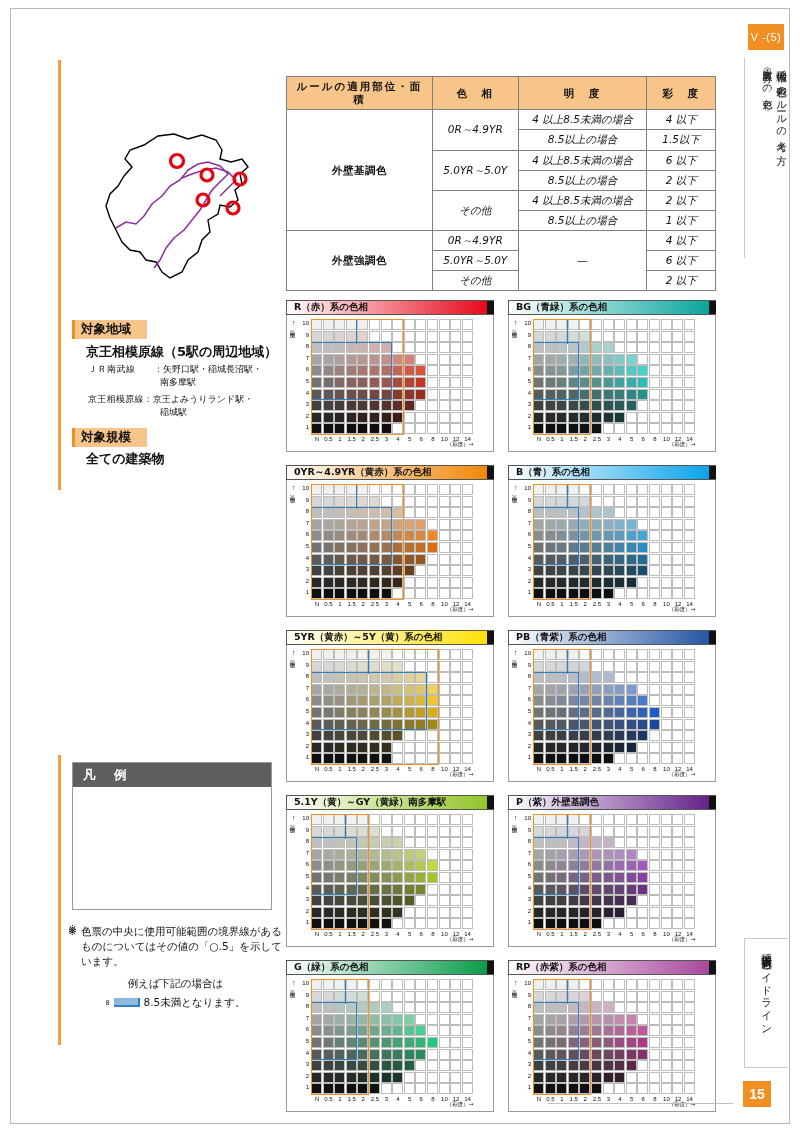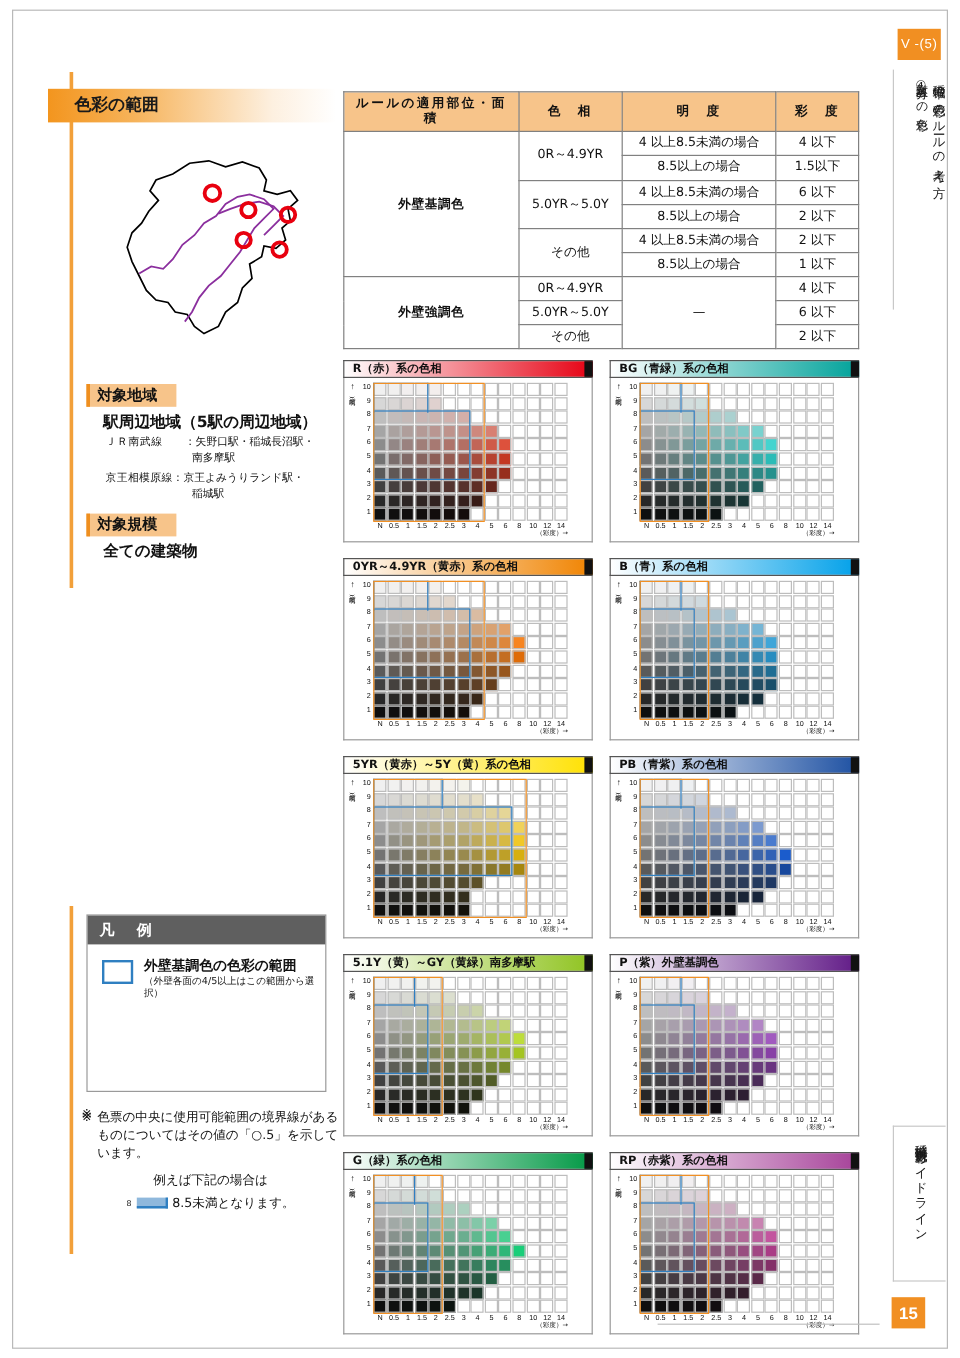--- a/index.html
+++ b/index.html
@@ -103,21 +103,21 @@
   table.rules {
     position:absolute; left:286px; top:76px; width:430px;
     border-collapse:collapse; font-family:"DejaVu Sans","Liberation Sans",sans-serif;
   }
   table.rules th, table.rules td {
     border:1px solid #808080; font-size:10.5px; color:#111; padding:3px 5px;
     text-align:center; background:#fff; line-height:1.25;
   }
   table.rules th { background:#f7c48a; font-weight:bold; letter-spacing:2px; height:22px; }
   td.lbl { font-weight:bold; letter-spacing:.5px; }
-  td.lft { text-align:left; padding-left:9px; }
+  td.lft { text-align:left; padding-left:9px;font-style:italic; }
 
   
   .charts { position:absolute; left:286px; top:300px; width:430px; }
   .chart-cell { position:absolute; width:208px; }
   .chart-title {
     height:15px; display:flex; align-items:center; position:relative;
     padding-left:7px; color:#111; font-size:9.5px; font-weight:bold;
     font-family:"DejaVu Sans","Liberation Sans",sans-serif;
     border:1px solid #555; border-right:none;
   }
@@ -177,23 +177,20 @@
     <div class="vtext">稲城市の色彩のルールの考え方</div>
     <div class="vtext small">対象区分④の色彩</div>
   </div>
   <div class="vrail-bottom">
     <div class="vtext">稲城市景観色彩ガイドライン</div>
   </div>
 
   <div class="left-rule"></div>
   <div class="left-rule2"></div>
 
-  <div class="sec-title">
-    <span>色彩の範囲</span>
-  </div>
 
   <div class="map-wrap">
     <svg viewBox="0 0 205 185" width="205" height="185">
       <path fill="#ffffff" stroke="#000000" stroke-width="1.4" d="M62,55 L55,47 L60,38 L74,33 L88,24 L104,22 L118,27 L132,23 L146,28 L152,38
            L150,47 L161,50 L172,47 L178,55 L170,62 L172,72 L165,78 L168,88 L160,95
            L150,93 L148,102 L138,108 L140,120 L132,128 L128,140 L118,148 L112,160
            L100,166 L92,160 L86,150 L76,148 L70,140 L60,138 L52,130 L46,118 L40,106
            L36,94 L40,82 L48,74 L54,64 Z"></path>
       <path fill="none" stroke="#8b2f9e" stroke-width="1.5" d="M46,116 L56,110 L66,112 L74,104 L82,92 L92,84 L100,74 L110,68 L118,58
            L128,52 L138,50 L150,54 L158,62 L150,70 L142,78 L136,88 L130,98
@@ -205,21 +202,21 @@
         <circle cx="170" cy="67" r="6" fill="none" stroke="#e8000f" stroke-width="3.2"></circle>
         <circle cx="133" cy="88" r="6" fill="none" stroke="#e8000f" stroke-width="3.2"></circle>
         <circle cx="163" cy="96" r="6" fill="none" stroke="#e8000f" stroke-width="3.2"></circle>
       </g>
     </svg>
   </div>
 
   <div class="blk-head" style="left:72px; top:320px; width:75px;">
     <span>対象地域</span>
   </div>
-  <div class="body-txt" style="left:86px; top:343px; width:200px; font-size:13px; font-weight:bold;">駅周辺地域（5駅の周辺地域）</div>
+  <div class="body-txt" style="left:86px; top:343px; width:200px; font-size:13px; font-weight:bold;">京王相模原線（5駅の周辺地域）</div>
   <div class="body-txt" style="left:88px; top:363px; width:200px; font-size:9px; line-height:1.45;">
     <div style="display:flex;">
       <span style="width:66px; letter-spacing:.5px;">ＪＲ南武線</span>
       <span>：</span>
       <span>矢野口駅・稲城長沼駅・</span>
     </div>
     <div style="padding-left:72px;">南多摩駅</div>
   </div>
   <div class="body-txt" style="left:88px; top:393px; width:200px; font-size:9px; line-height:1.45;">
     <div style="display:flex;">
@@ -230,27 +227,20 @@
     <div style="padding-left:72px;">稲城駅</div>
   </div>
 
   <div class="blk-head" style="left:72px; top:428px; width:75px;">
     <span>対象規模</span>
   </div>
   <div class="body-txt" style="left:86px; top:450px; font-size:13px; font-weight:bold;">全ての建築物</div>
 
   <div class="legend-box">
     <div class="legend-head">凡　例</div>
-    <div class="legend-row">
-      <div class="legend-sw blue"></div>
-      <div>
-        <div class="legend-l1">外壁基調色の色彩の範囲</div>
-        <div class="legend-l2">（外壁各面の4/5以上はこの範囲から選択）</div>
-      </div>
-    </div>
   </div>
 
   <div class="notes">
     <div class="note">
       <b>※</b>
     </div>
     <div class="note" style="margin-top:2px;">
       <b>※</b>
       <span>色票の中央に使用可能範囲の境界線があるものについてはその値の「○.5」を示しています。</span>
     </div>

